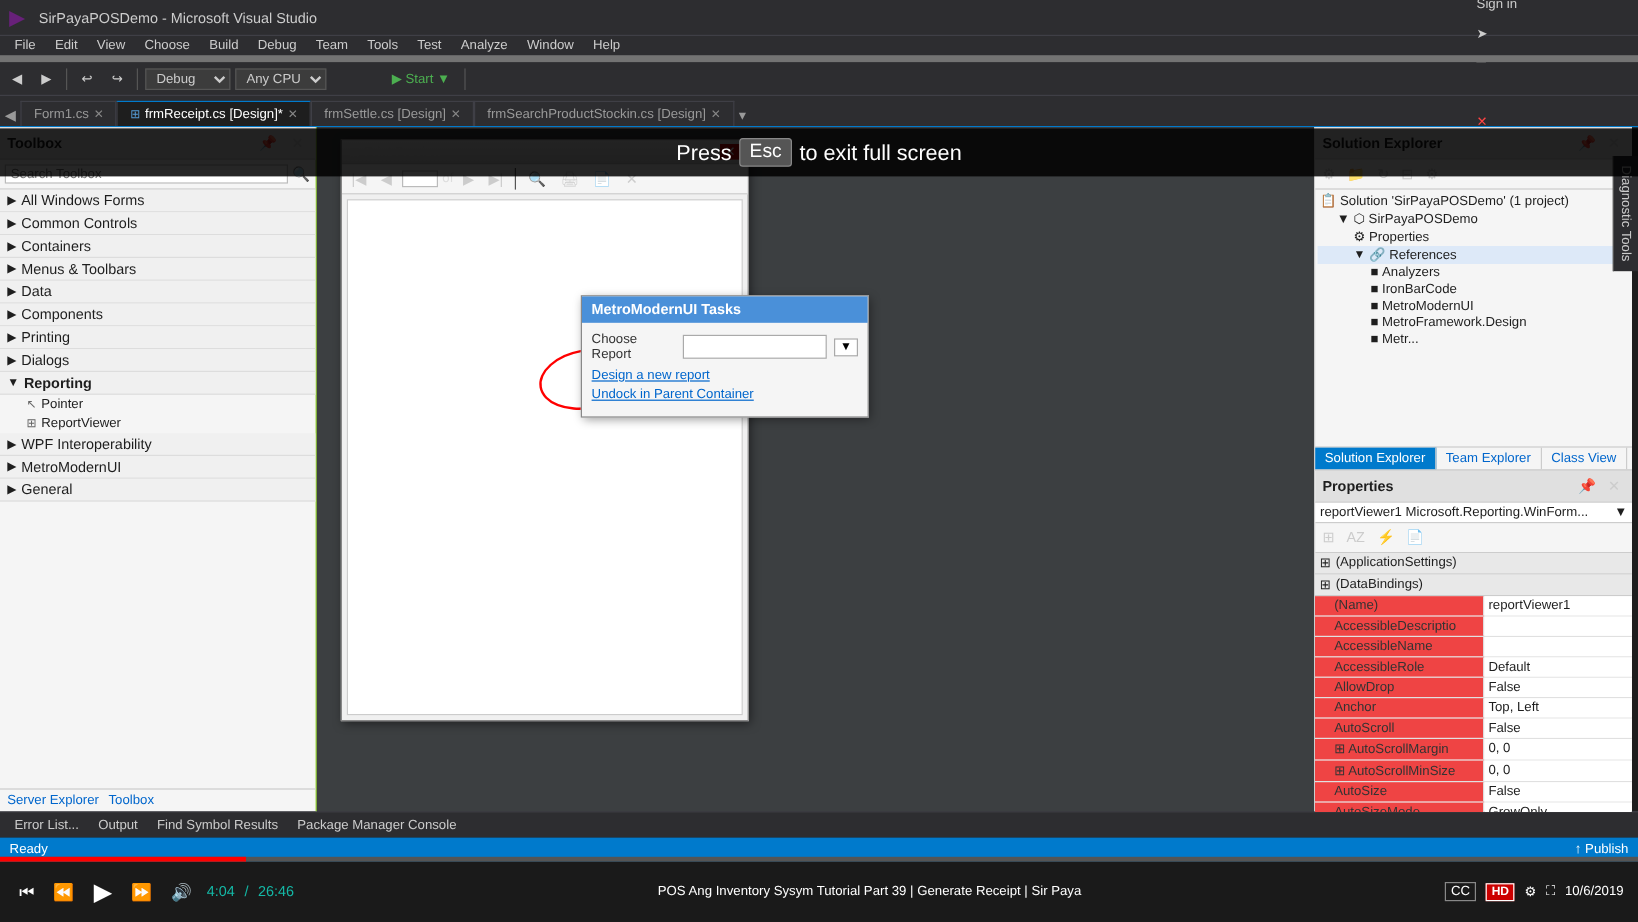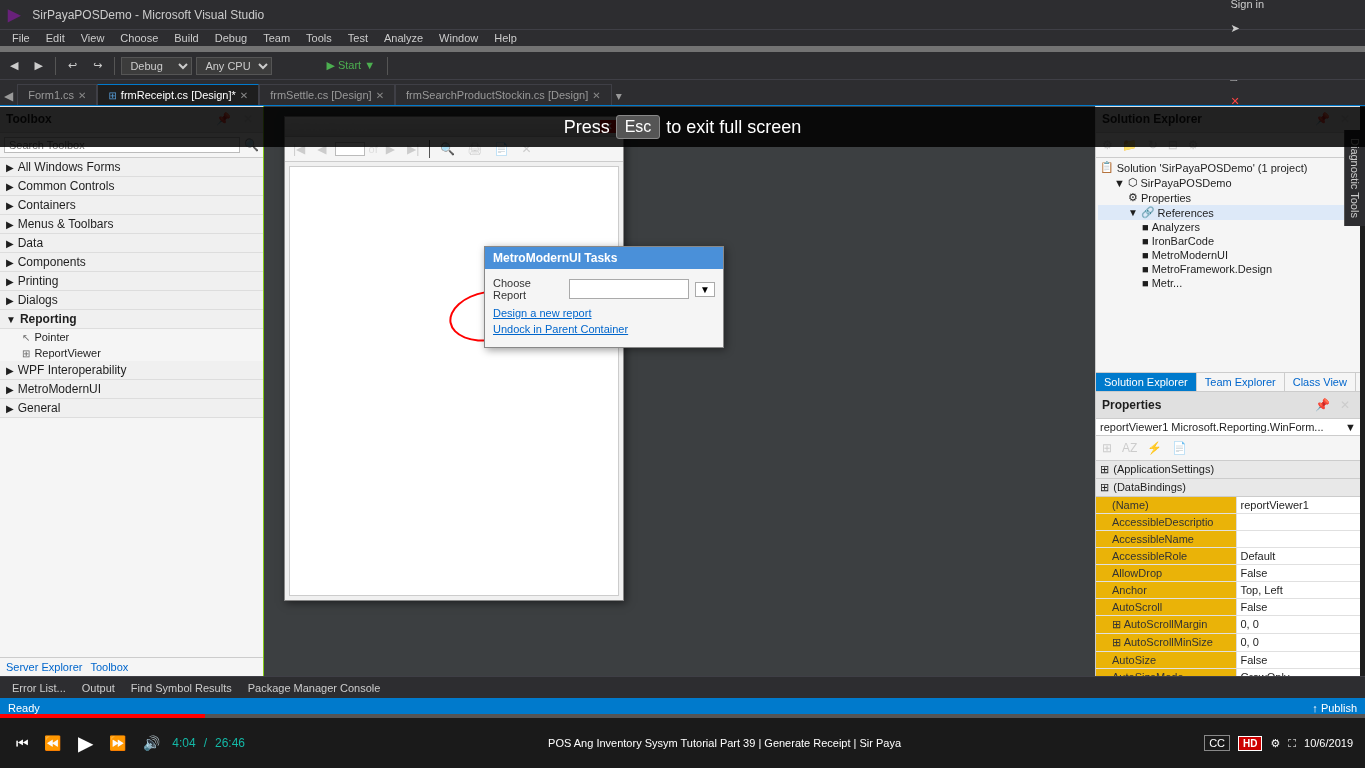--- a/index.html
+++ b/index.html
@@ -88,21 +88,21 @@
 
     
     #properties-panel { width: 265px; background: #f5f5f5; border-left: 1px solid #ccc; display: flex; flex-direction: column; font-size: 11px; color: #1e1e1e; }
     #props-header { background: #e0e0e0; padding: 3px 6px; display: flex; align-items: center; justify-content: space-between; border-bottom: 1px solid #ccc; }
     #props-header span { font-weight: bold; font-size: 12px; }
     #props-object { padding: 2px 4px; font-size: 11px; border-bottom: 1px solid #ccc; background: white; }
     #props-toolbar { display: flex; gap: 2px; padding: 2px; border-bottom: 1px solid #ccc; }
     #props-content { flex: 1; overflow-y: auto; }
     .props-group { background: #e8e8e8; padding: 2px 4px; font-size: 11px; border-bottom: 1px solid #ccc; cursor: pointer; display: flex; align-items: center; gap: 4px; }
     .props-row { display: flex; border-bottom: 1px solid #e0e0e0; }
-    .props-name { flex: 1; padding: 2px 8px 2px 16px; color: #333; background: #eab308; border-right: 1px solid #ddd; font-size: 11px; }
+    .props-name { flex: 1; padding: 2px 8px 2px 16px; color: #333; background: #ef4444; border-right: 1px solid #ddd; font-size: 11px; }
     .props-value { flex: 1; padding: 2px 4px; background: white; font-size: 11px; }
 
     
     #right-panels { display: flex; flex-direction: column; width: 265px; }
 
     
     #bottom-tabs { background: #2d2d30; height: 22px; display: flex; align-items: center; padding: 0 4px; border-top: 1px solid #3f3f46; }
     .bottom-tab { color: #ccc; font-size: 11px; padding: 2px 8px; cursor: pointer; }
 
     

